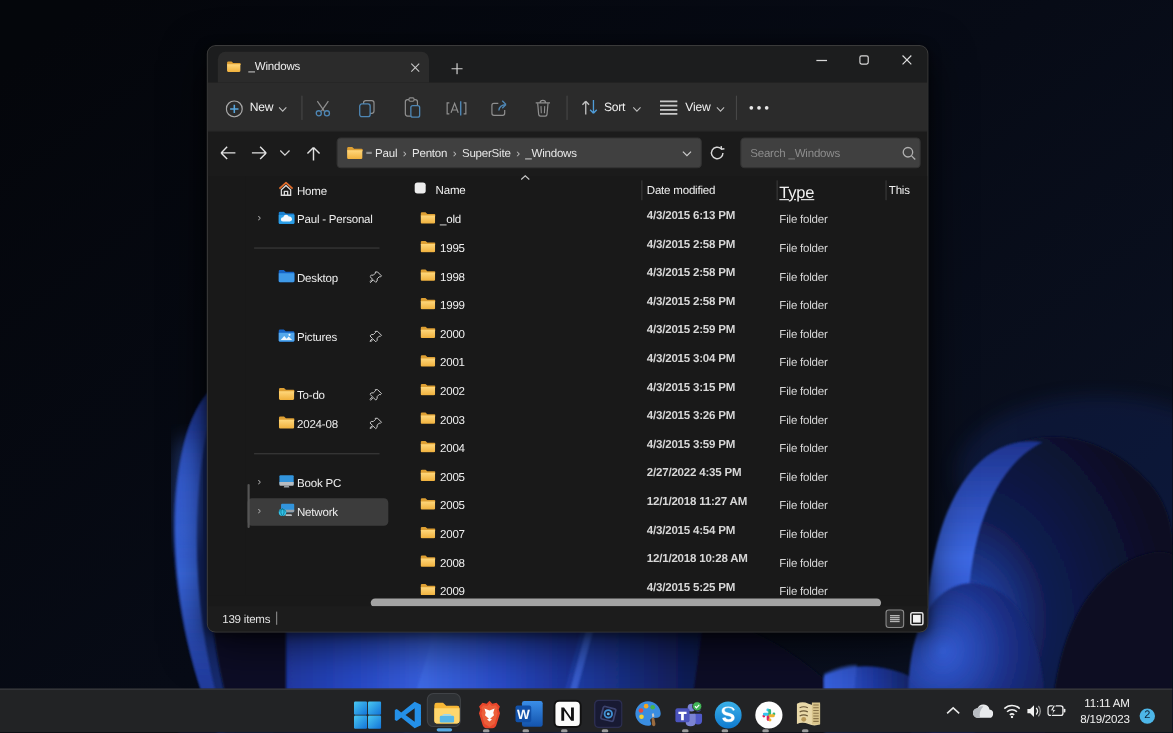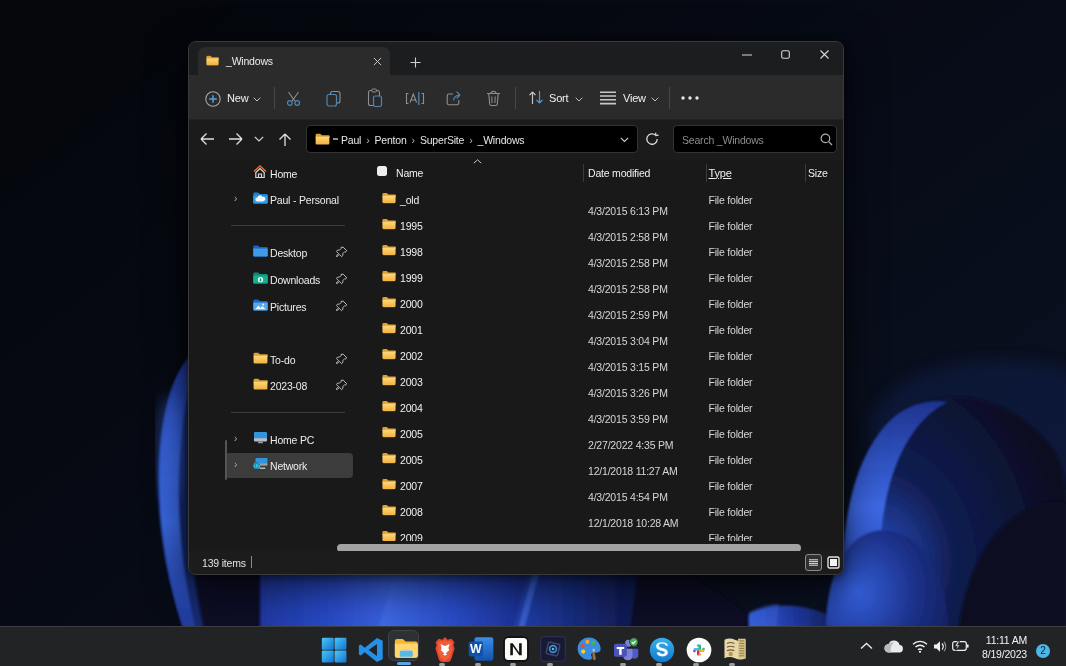--- a/index.html
+++ b/index.html
@@ -19,38 +19,38 @@
   .tab .ficon { position:absolute; left:8px; top:8px; }
   .tab .tl { position:absolute; left:28px; top:8px; color:#ececec; letter-spacing:-0.2px; }
 
   .toolbar { position:absolute; left:0; top:33px; width:100%; height:45px; background:#2b2b2b;
     border-bottom:1px solid #222;padding-left:32px; }
   .tsep { position:absolute; top:12px; width:1px; height:22px; background:#474747; }
   .tlabel { position:absolute; color:#f0f0f0; font-size:11px; letter-spacing:-0.2px; }
   .csep { display:inline-block; margin:0 5px; color:#b8b8b8; }
 
   .addr { position:absolute; left:0; top:78px; width:100%; height:40px; background:#1b1b1b; }
-  .field { position:absolute; top:5px; height:28px; background:#000000; border:1px solid #333333;
+  .field { position:absolute; top:5px; height:28px; background:#404040; border:1px solid #333333;
     border-radius:4px; }
 
   .body { position:absolute; left:0; top:118px; width:100%; height:393px; background:#191919;margin-left:34px; }
   .sidebar { position:absolute; left:0; top:0; width:132px; height:100%; }
   .srow { position:absolute; left:2px; width:128px; height:25px; }
   .srow .sic { position:absolute; left:26px; top:4px; }
   .srow .stx { position:absolute; left:45px; top:7px; color:#ececec; font-size:10.5px; white-space:nowrap; }
   .srow .schev { position:absolute; left:9px; top:6px; color:#a8a8a8; font-size:10px; }
   .srow .pin { position:absolute; right:5px; top:6px; }
   .ssep { position:absolute; left:8px; width:114px; height:1px; background:#3c3c3c; }
 
   .list { position:absolute; left:132px; top:0; width:524px; height:100%; }
   .hdr { position:absolute; left:0; top:0; width:100%; height:26px; color:#f0f0f0; }
   .colsep { position:absolute; top:4px; width:1px; height:18px; background:#3a3a3a; }
   .row { position:absolute; left:0; width:100%; height:26px; }
   .row .nm { position:absolute; left:45px; top:7.5px; color:#f0f0f0; font-size:10.5px; }
-  .row .dt { position:absolute; left:233px; top:19px; color:#d6d6d6; font-size:10.5px; }
+  .row .dt { position:absolute; left:233px; top:4px; color:#d6d6d6; font-size:10.5px;font-weight:bold; }
   .row .tp { position:absolute; left:353.5px; top:7.5px; color:#d6d6d6; font-size:10.5px; }
   .row .fic { position:absolute; left:27px; top:6px; }
 
   .statusbar { position:absolute; left:0; bottom:0; width:100%; height:23px; background:#1c1c1c; }
 
   
   #taskbar { position:absolute; left:0; top:626px; width:1066px; height:40px; background:#222325;
     border-top:1px solid #3c3e42; }
   .tbi { position:absolute; top:7px; width:26px; height:26px; }
   .ind { position:absolute; top:36px; width:6px; height:2.5px; border-radius:2px; background:#9a9a9a; }
@@ -313,32 +313,20 @@
         <div class="srow" style="top:80px;">
           <svg class="sic" style="left:28px;top:5px" width="15" height="12" viewBox="0 0 15 12">
             <path d="M0.3,1.8 q0,-1.3 1.3,-1.3 h3.4 l1.8,1.6 h6.6 q1.3,0 1.3,1.3 v7 q0,1.2 -1.2,1.2 h-12 q-1.2,0 -1.2,-1.2 Z" fill="#1565c8"></path>
             <path d="M0.3,3.4 h14.4 v6.9 q0,1.2 -1.2,1.2 h-12 q-1.2,0 -1.2,-1.2 Z" fill="#3f9ae8"></path>
           </svg>
           <div class="stx">Desktop</div>
           <svg class="pin" width="12" height="12" viewBox="0 0 12 12">
               <use href="#pin"></use>
             </svg>
         </div>
-        <div class="srow" style="top:107px;">
-          <svg class="sic" style="left:28px;top:5px" width="15" height="12" viewBox="0 0 15 12">
-            <path d="M0.3,1.8 q0,-1.3 1.3,-1.3 h3.4 l1.8,1.6 h6.6 q1.3,0 1.3,1.3 v7 q0,1.2 -1.2,1.2 h-12 q-1.2,0 -1.2,-1.2 Z" fill="#0e8a78"></path>
-            <path d="M0.3,3.4 h14.4 v6.9 q0,1.2 -1.2,1.2 h-12 q-1.2,0 -1.2,-1.2 Z" fill="#17ae8e"></path>
-            <circle cx="7.5" cy="7.7" r="2.6" fill="#e8f6f2"></circle>
-            <path d="M7.5,6.2 V9 M7.5,9 L6.3,7.9 M7.5,9 L8.7,7.9" stroke="#0e8a78" stroke-width="0.9" fill="none"></path>
-          </svg>
-          <div class="stx">Downloads</div>
-          <svg class="pin" width="12" height="12" viewBox="0 0 12 12">
-              <use href="#pin"></use>
-            </svg>
-        </div>
         <div class="srow" style="top:133.5px;">
           <svg class="sic" style="left:28px;top:5px" width="15" height="12" viewBox="0 0 15 12">
             <path d="M0.3,1.8 q0,-1.3 1.3,-1.3 h3.4 l1.8,1.6 h6.6 q1.3,0 1.3,1.3 v7 q0,1.2 -1.2,1.2 h-12 q-1.2,0 -1.2,-1.2 Z" fill="#1565c8"></path>
             <path d="M0.3,3.4 h14.4 v6.9 q0,1.2 -1.2,1.2 h-12 q-1.2,0 -1.2,-1.2 Z" fill="#54a8ec"></path>
             <path d="M2.2,10.2 L5.4,6.4 L7.6,9 L9.4,7 L12.6,10.2 Z" fill="#eef6fd"></path>
             <circle cx="10.2" cy="5.4" r="1" fill="#eef6fd"></circle>
           </svg>
           <div class="stx">Pictures</div>
           <svg class="pin" width="12" height="12" viewBox="0 0 12 12">
               <use href="#pin"></use>
@@ -350,34 +338,34 @@
             </svg>
           <div class="stx">To-do</div>
           <svg class="pin" width="12" height="12" viewBox="0 0 12 12">
               <use href="#pin"></use>
             </svg>
         </div>
         <div class="srow" style="top:213px;">
           <svg class="sic" style="left:28px;top:5px" width="15" height="12" viewBox="0 0 16 13">
               <use href="#folder16"></use>
             </svg>
-          <div class="stx">2023-08</div>
+          <div class="stx">2024-08</div>
           <svg class="pin" width="12" height="12" viewBox="0 0 12 12">
               <use href="#pin"></use>
             </svg>
         </div>
         <div class="ssep" style="top:252px;"></div>
         <div class="srow" style="top:266.5px;">
           <div class="schev">›</div>
           <svg class="sic" style="left:28px;top:4px" width="15" height="13" viewBox="0 0 15 13">
             <rect x="1" y="1" width="13" height="8.6" rx="1" fill="#3294dc"></rect>
             <path d="M1,7.2 h13 v2.4 q0,1 -1,1 h-11 q-1,0 -1,-1 Z" fill="#b8bcc0"></path>
             <path d="M5.5,10.6 h4 l0.6,1.6 h-5.2 Z" fill="#9aa0a6"></path>
           </svg>
-          <div class="stx">Home PC</div>
+          <div class="stx">Book PC</div>
         </div>
         <div class="srow sel" style="top:293px;background:#3c3c3c;border-radius:4px;">
           <div class="schev">›</div>
           <svg class="sic" style="left:28px;top:4px" width="15" height="13" viewBox="0 0 15 13">
             <rect x="2.5" y="1" width="12" height="7.6" rx="1" fill="#3294dc"></rect>
             <path d="M2.5,6.4 h12 v1.2 q0,1 -1,1 h-10 q-1,0 -1,-1 Z" fill="#9aa0a6"></path>
             <circle cx="3.8" cy="8.6" r="3.4" fill="#34c3e8"></circle>
             <path d="M0.7,8.2 a3.2,3.2 0 0 1 6.2,0 M3.8,5.2 q-1.5,1.6 -1.5,3.4 q0,1.8 1.5,3.4 q1.5,-1.6 1.5,-3.4 q0,-1.8 -1.5,-3.4" fill="none" stroke="#0c6e8c" stroke-width="0.7"></path>
             <path d="M7,10.6 h5 l0.5,1.4 h-6 Z" fill="#b8bcc0"></path>
           </svg>
@@ -388,23 +376,23 @@
       <div class="list">
         <div class="hdr">
           <div style="position:absolute;left:22px;top:6px;width:10px;height:10px;background:#ededed;border-radius:2.5px;"></div>
           <div style="position:absolute;left:41px;top:6.5px;font-size:10.5px;">Name</div>
           <svg style="position:absolute;left:118px;top:-1px" width="9" height="5" viewBox="0 0 9 5">
               <path d="M0.8,4.2 L4.5,0.8 L8.2,4.2" fill="none" stroke="#c8c8c8" stroke-width="1"></path>
             </svg>
           <div class="colsep" style="left:228px;"></div>
           <div style="position:absolute;left:233px;top:6.5px;font-size:10.5px;">Date modified</div>
           <div class="colsep" style="left:351px;"></div>
-          <div style="position:absolute;left:353.5px;top:6.5px;font-size:11px;text-decoration:underline;">Type</div>
+          <div style="position:absolute;left:353.5px;top:6.5px;font-size:15px;text-decoration:underline;">Type</div>
           <div class="colsep" style="left:450px;"></div>
-          <div style="position:absolute;left:453px;top:6.5px;font-size:10.5px;">Size</div>
+          <div style="position:absolute;left:453px;top:6.5px;font-size:10.5px;">This</div>
         </div>
         <div class="row" style="top:26px;">
           <svg class="fic" width="14" height="12" viewBox="0 0 16 13">
               <use href="#folder16"></use>
             </svg>
           <div class="nm">_old</div>
             <div class="dt">4/3/2015 6:13 PM</div>
             <div class="tp">File folder</div>
         </div>
         <div class="row" style="top:52px;">

